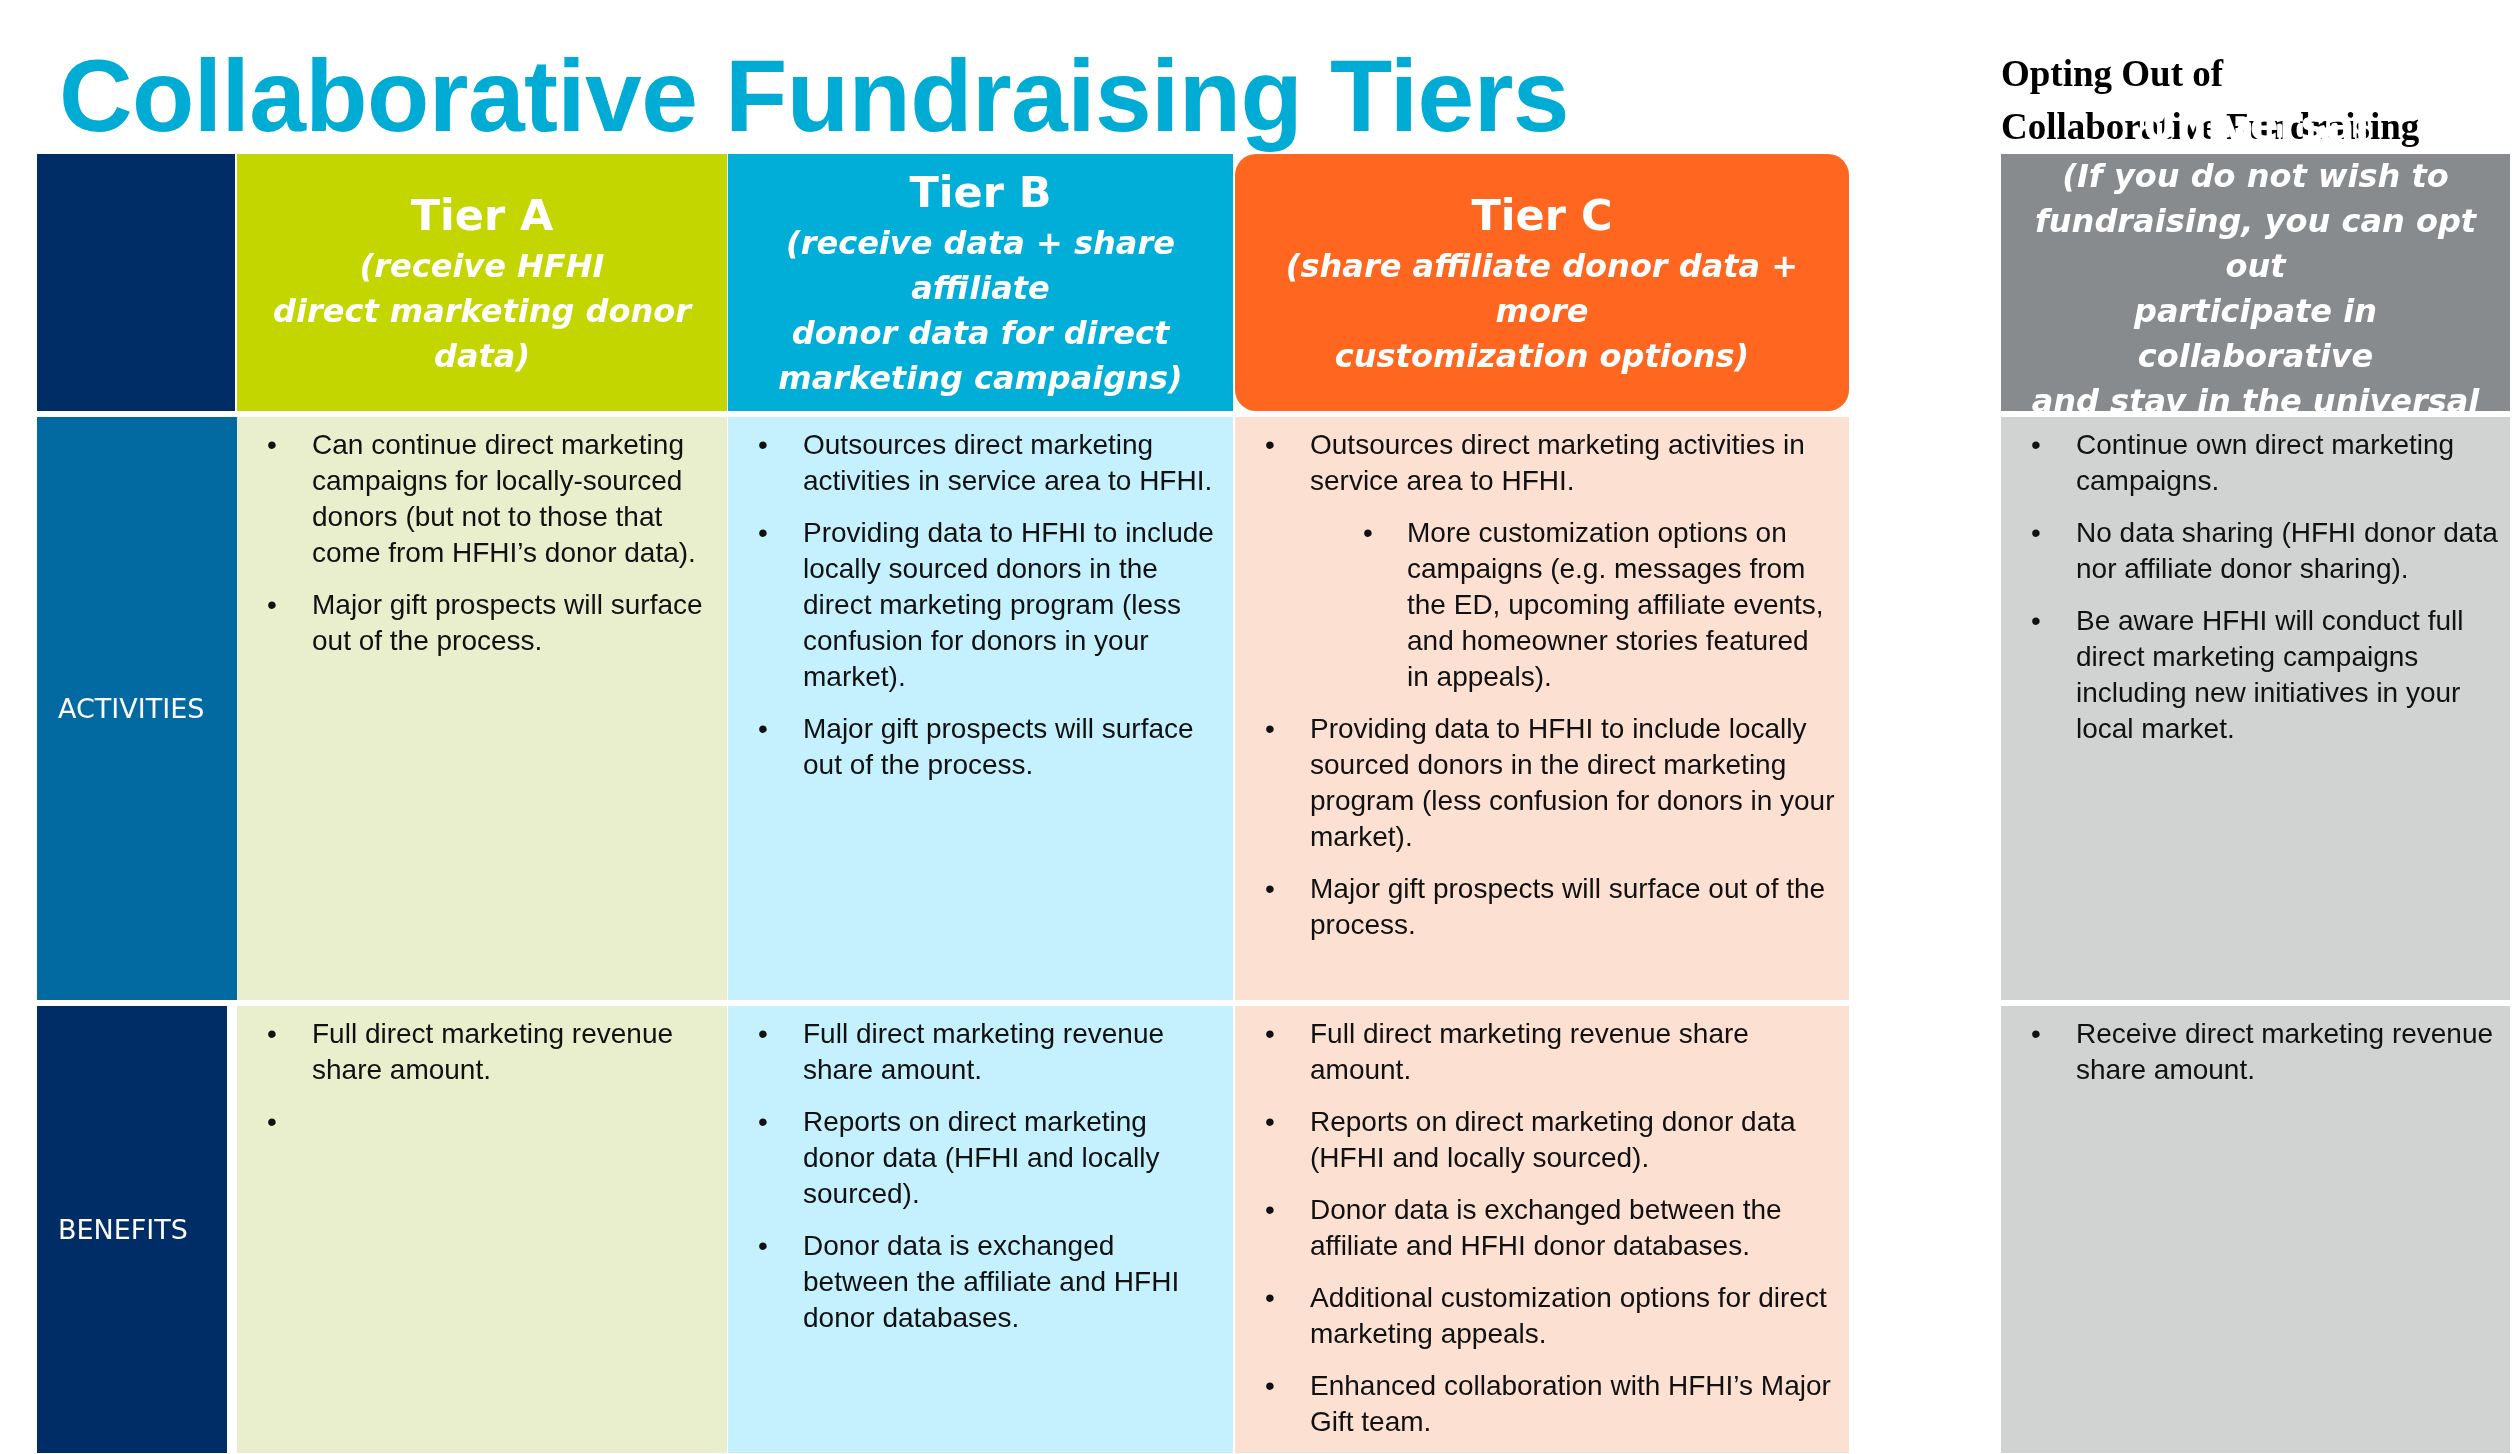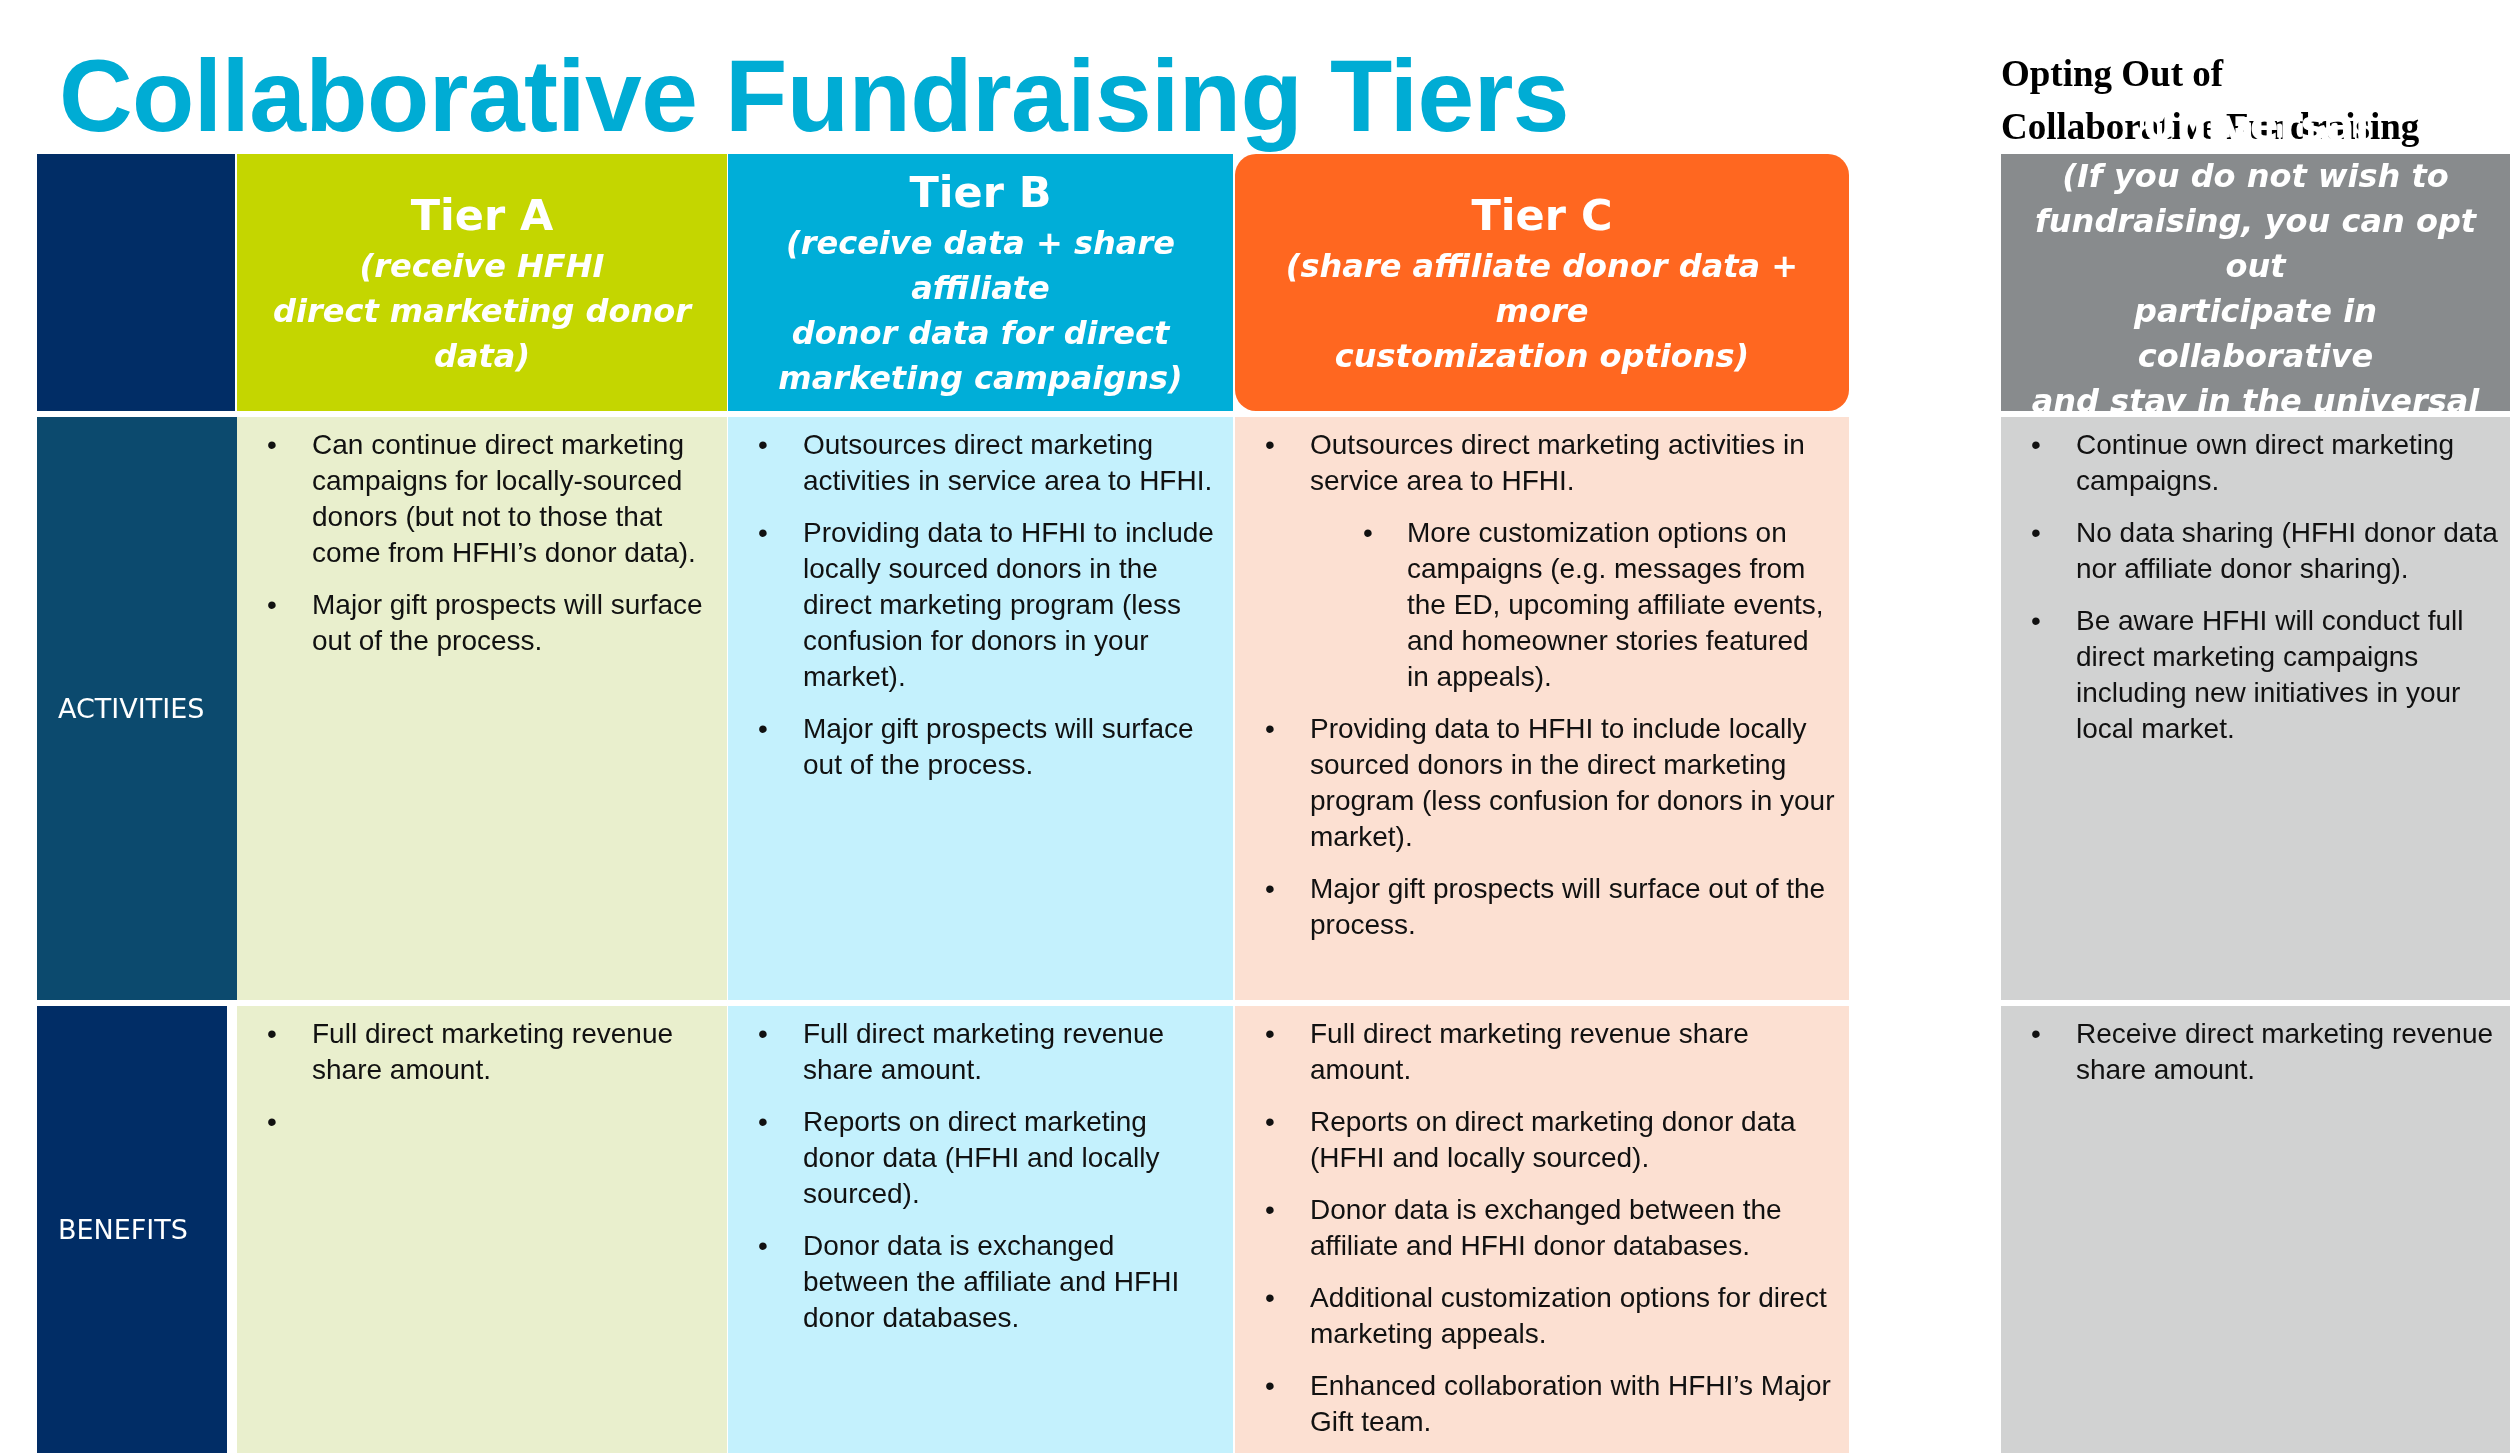--- a/index.html
+++ b/index.html
@@ -34,21 +34,21 @@
 <body>
 
 <div class="title">Collaborative Fundraising Tiers</div>
 
 <div class="optout-title">
   <div>Opting Out of</div>
   <div>Collaborative Fundraising</div>
 </div>
 
 <div class="cell" style="left:37px;top:154px;width:198px;height:257px;background:#012d66;"></div>
-<div class="cell rowlabel" style="left:37px;top:417px;width:208px;height:583px;background:#0c4a6e;">
+<div class="cell rowlabel" style="left:37px;top:417px;width:208px;height:583px;background:#0369a1;">
   <span>ACTIVITIES</span>
 </div>
 <div class="cell rowlabel" style="left:37px;top:1006px;width:190px;height:447px;background:#012d66;">
   <span>BENEFITS</span>
 </div>
 
 <div>
     <div class="cell hdr" style="left:237px;top:154px;width:490px;height:257px;background:#c4d600;">
       <div class="name">Tier A</div>
       <div class="sub">(receive HFHI</div>

